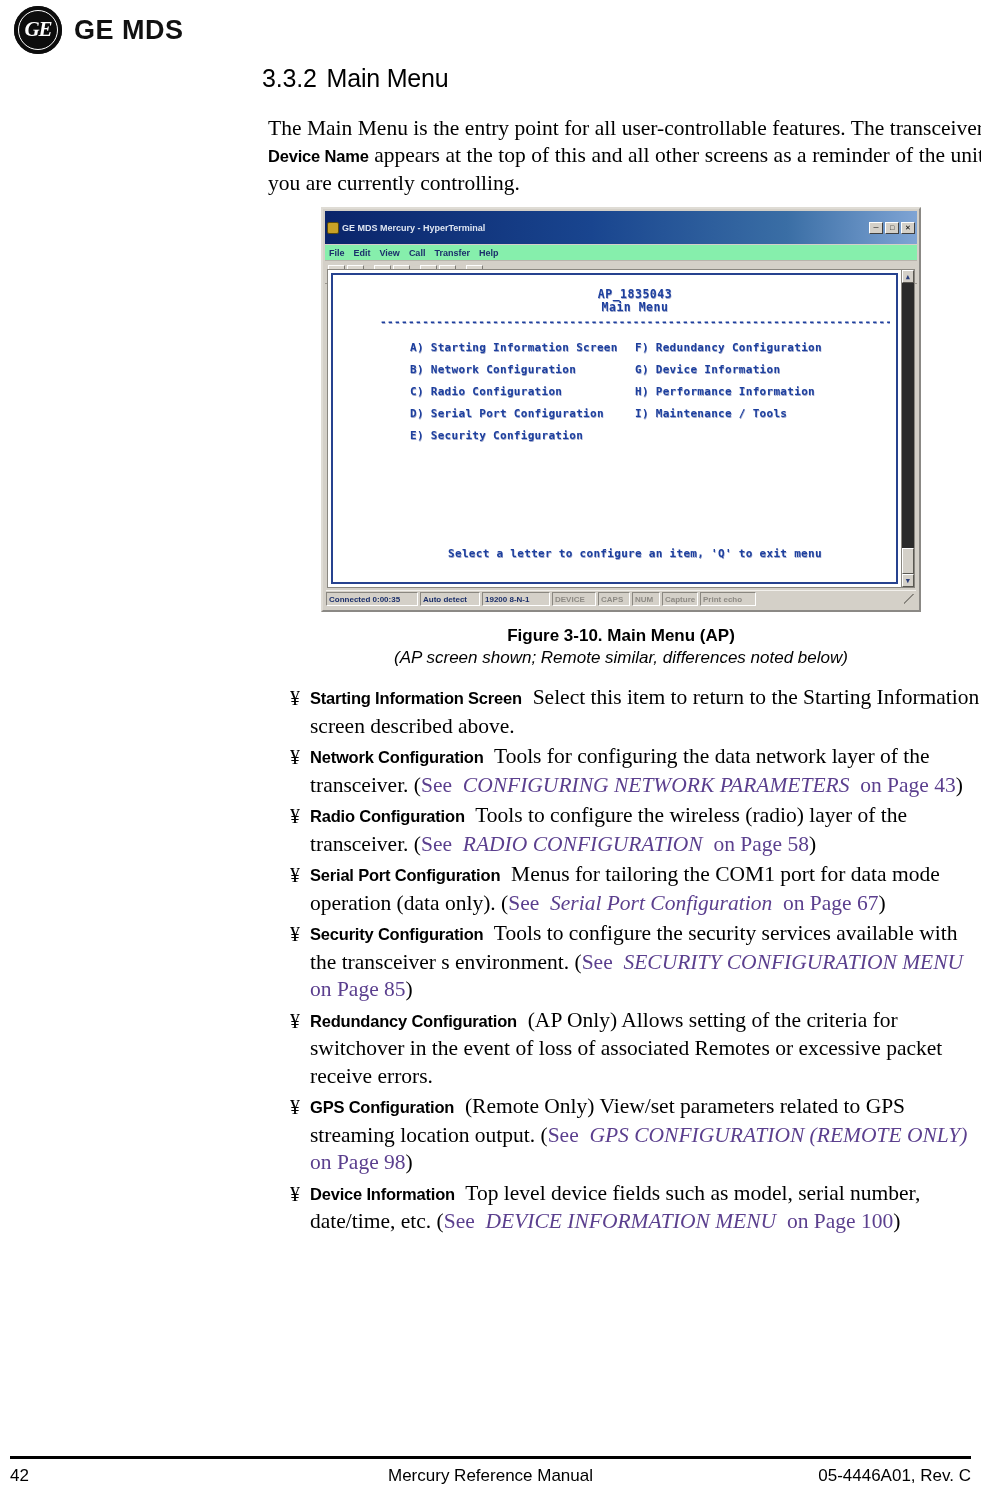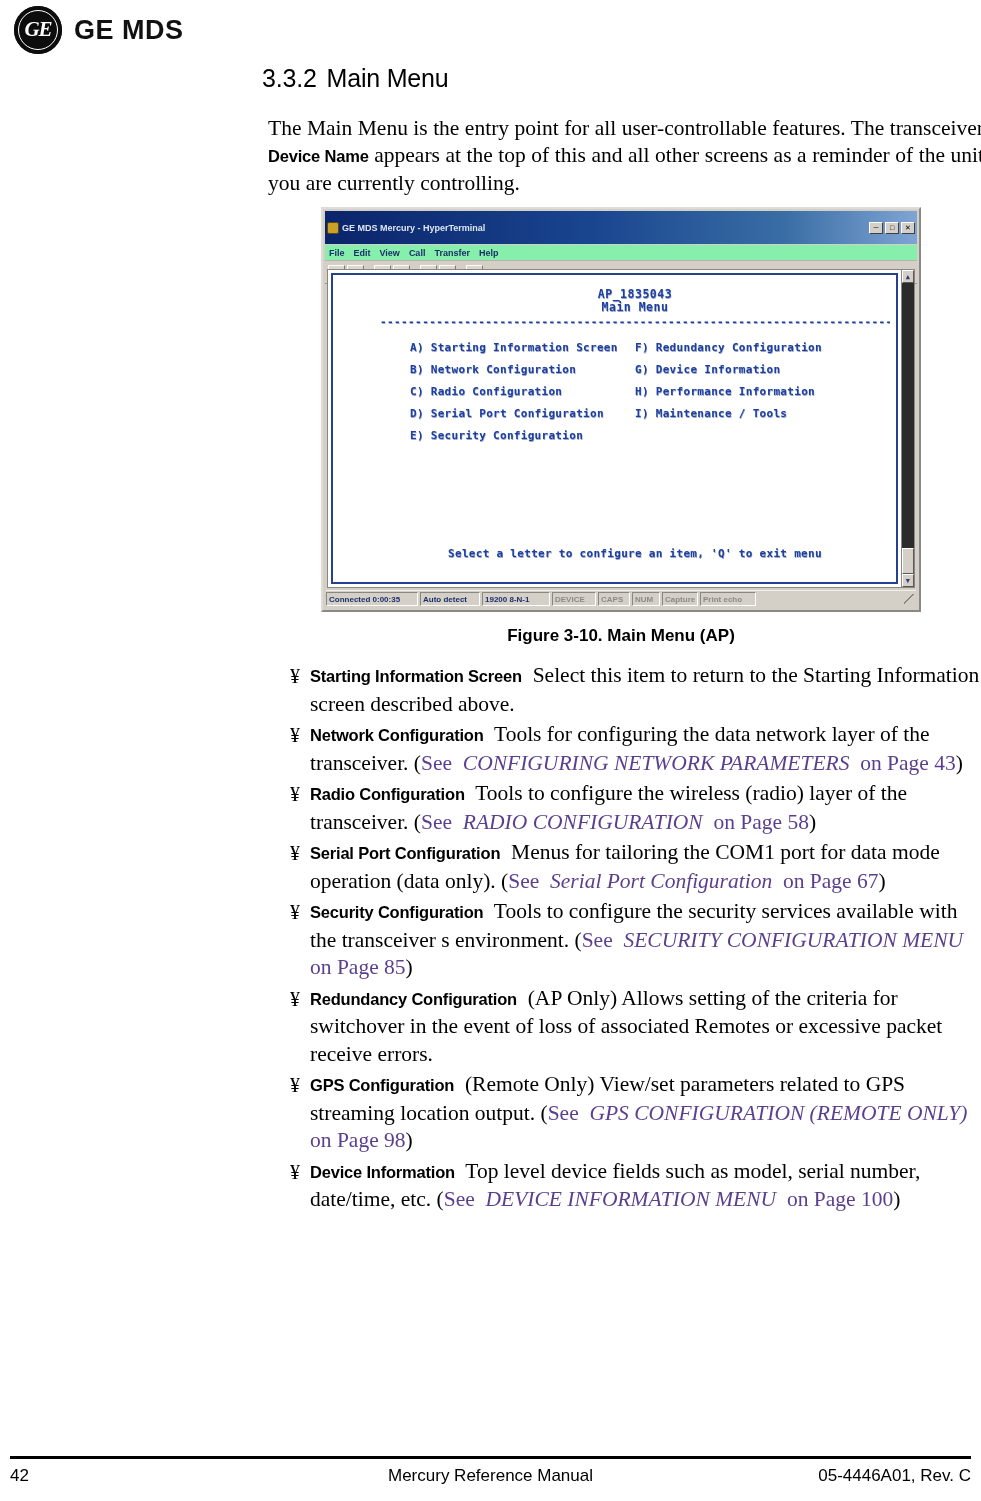--- a/index.html
+++ b/index.html
@@ -293,20 +293,21 @@
         <div class="sb-cell dim" style="width:36px">Capture</div>
         <div class="sb-cell dim" style="width:56px">Print echo</div>
         <div class="sb-grip"></div>
       </div>
 
     </div>
   </div>
 
   <div class="fig-caption">
     <div class="line1">Figure 3-10. Main Menu (AP)</div>
+    <div class="line2">(AP screen shown; Remote similar, differences noted below)</div>
   </div>
 
   <ul class="feature-list">
 
     <li>
       <span class="bullet">¥</span><span class="term-label">Starting Information Screen</span>&nbsp; <span>Select this item to return to the Starting Information screen described above.</span>
     </li>
 
     <li>
       <span class="bullet">¥</span><span class="term-label">Network Configuration</span>&nbsp; <span>Tools for configuring the data network layer of the transceiver. (</span><span class="xref">See</span>&nbsp; <span class="xref-i">CONFIGURING NETWORK PARAMETERS</span>&nbsp; <span class="xref">on Page 43</span><span>)</span>

